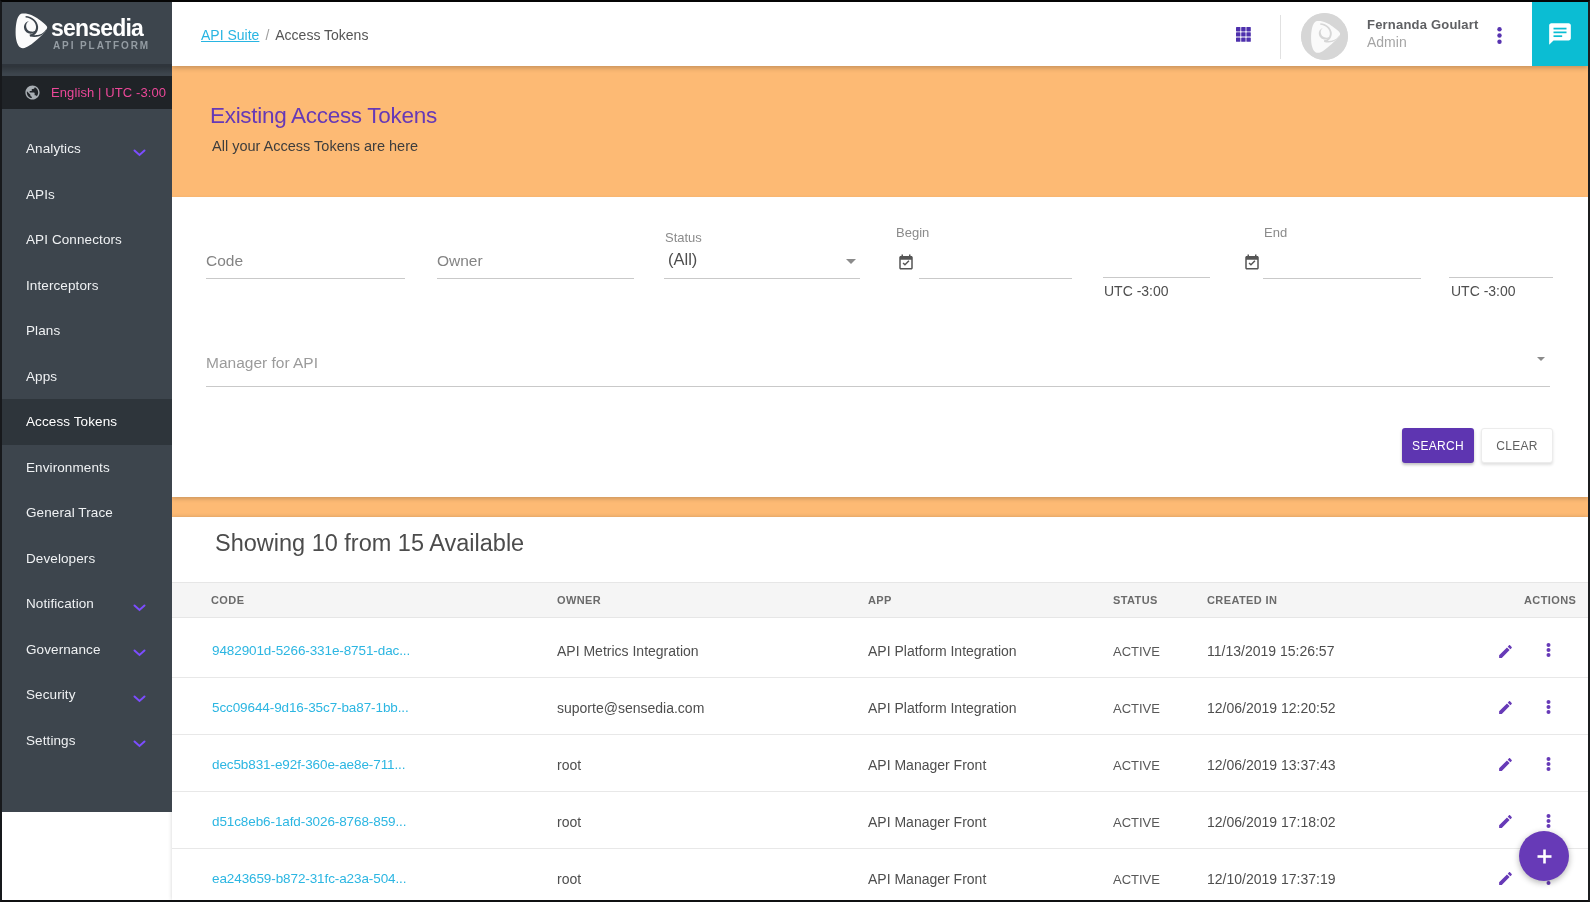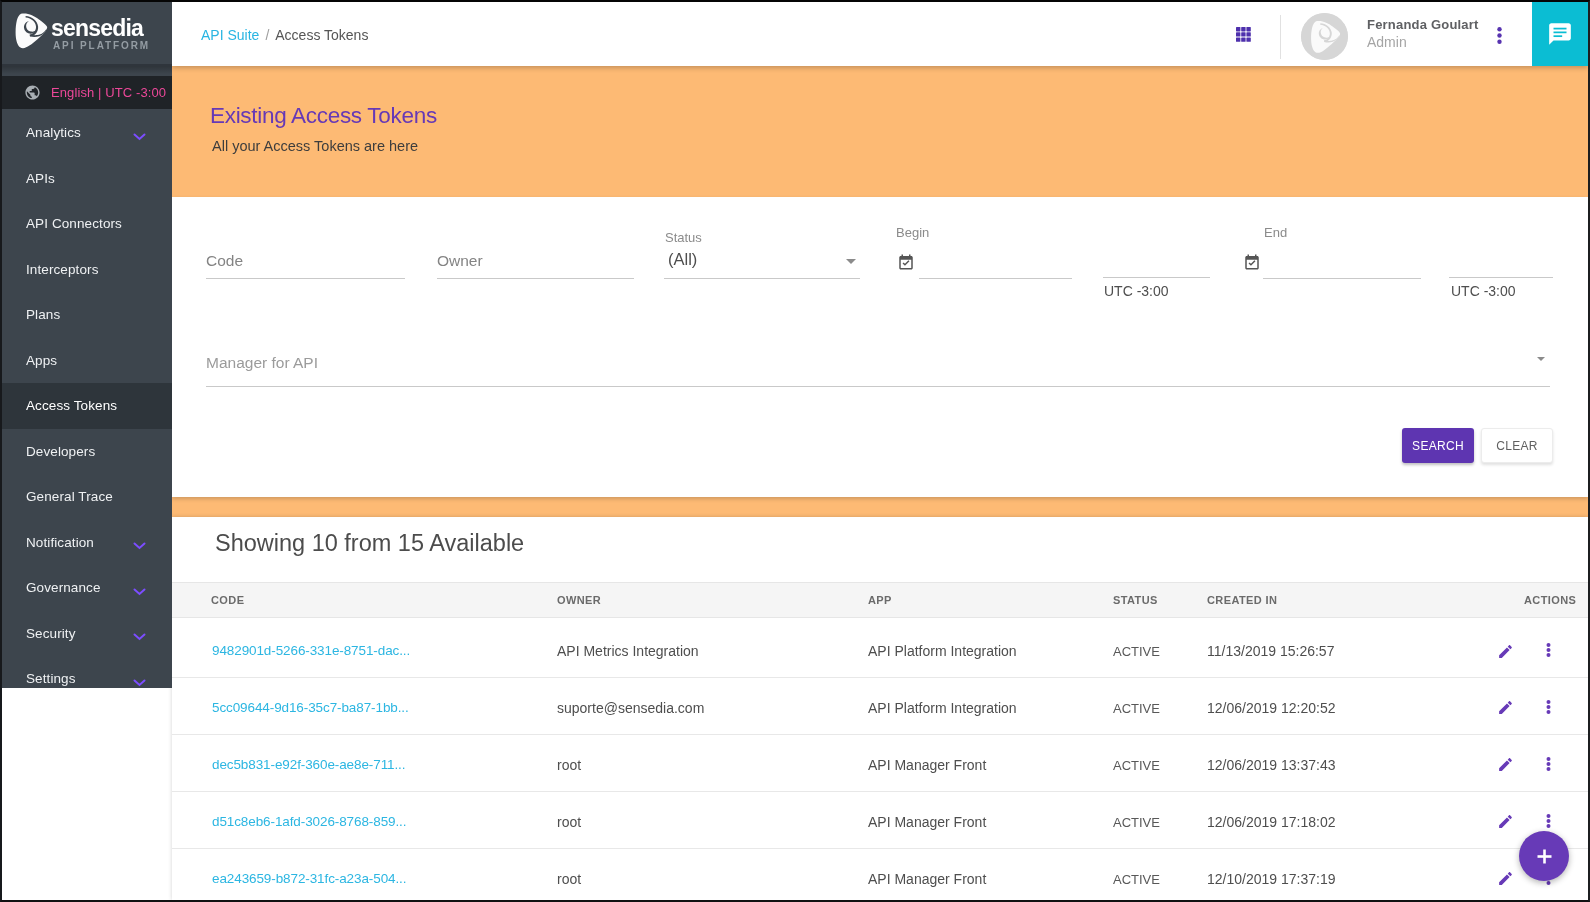--- a/index.html
+++ b/index.html
@@ -1,34 +1,34 @@
 <!DOCTYPE html>
 <html><head>
 <meta charset="utf-8">
 <style>
 * { margin:0; padding:0; box-sizing:border-box; }
 html,body { width:1590px; height:902px; overflow:hidden; }
 body { font-family:"Liberation Sans", sans-serif; position:relative; background:#fff;
   border-top:2px solid #050505; border-left:2px solid #17191c; border-right:2px solid #1c1e20; border-bottom:2px solid #101112; }
 
-#sidebar { position:absolute; left:0; top:0; width:170px; height:686px; background:#3d454d; z-index:30; }
+#sidebar { position:absolute; left:0; top:0; width:170px; height:810px; background:#3d454d; z-index:30; }
 #sepline { position:absolute; left:0; top:62px; width:100%; height:2px; background:rgba(0,0,0,0.22); }
 #sidebar:after { content:""; position:absolute; left:0; top:64px; width:100%; height:8px; background:linear-gradient(rgba(0,0,0,0.25), rgba(0,0,0,0)); }
 #logo { height:64px; padding:11px 0 0 12px; }
 #langbar { margin-top:10px; height:33px; background:#1f2327; display:flex; align-items:center; padding-left:22px; }
 #langbar span { color:#ec4899; font-size:13px; margin-left:10px; letter-spacing:0.1px; }
-#menu { list-style:none; margin-top:1px;text-align:center; }
+#menu { list-style:none; margin-top:17px;text-align:center; }
 #menu li { height:45.5px; display:flex; align-items:center; padding-left:24px; color:#eff1f3; font-size:13.5px; position:relative; letter-spacing:0.1px; }
 #menu li.sel { background:#2e353b; color:#fff; }
 #menu li .chev { position:absolute; left:131px; top:50%; margin-top:-4px; }
 
 #topbar { position:absolute; left:170px; top:0; right:0; height:64px; background:#fff; z-index:20;
   box-shadow:0 2px 5px rgba(0,0,0,0.22); }
 #crumbs { position:absolute; left:29px; top:25px; font-size:14px; color:#555; }
-#crumbs .c1 { color:#29b5e2; }
+#crumbs .c1 { color:#29b5e2;text-decoration:underline; }
 #crumbs .sep { color:#9e9e9e; margin:0 6px; }
 #gridicon { position:absolute; left:1064px; top:25px; }
 #tdivider { position:absolute; left:1108px; top:13px; height:44px; width:1px; background:#e1e1e1; }
 #avatar { position:absolute; left:1129px; top:11px; width:47px; height:47px; border-radius:50%; background:#d8d8d8; overflow:hidden; }
 #uname { position:absolute; left:1195px; top:15px; font-size:13px; font-weight:bold; color:#5f6063; letter-spacing:0.2px; }
 #urole { position:absolute; left:1195px; top:32px; font-size:14px; color:#a5a5a5; }
 #topkebab { position:absolute; left:1325px; top:25px; }
 #chatbtn { position:absolute; right:0; top:0; width:56px; height:64px; background:#0bbdd3; display:flex; align-items:center; justify-content:center; }
 
 #main { position:absolute; left:170px; top:64px; right:0; bottom:0; background:#fdba74; }
@@ -82,22 +82,23 @@
   <ul id="menu">
     <li>Analytics<span class="chev"><svg width="13" height="8" viewBox="0 0 13 8">
             <path d="M1.5 1.5 L6.5 6 L11.5 1.5" fill="none" stroke="#7c4dff" stroke-width="2" stroke-linecap="round"></path>
           </svg></span></li>
     <li>APIs</li>
     <li>API Connectors</li>
     <li>Interceptors</li>
     <li>Plans</li>
     <li>Apps</li>
     <li class="sel">Access Tokens</li>
+    <li>Environments</li>
+    <li>General Trace</li>
     <li>Developers</li>
-    <li>General Trace</li>
     <li>Notification<span class="chev"><svg width="13" height="8" viewBox="0 0 13 8">
             <path d="M1.5 1.5 L6.5 6 L11.5 1.5" fill="none" stroke="#7c4dff" stroke-width="2" stroke-linecap="round"></path>
           </svg></span></li>
     <li>Governance<span class="chev"><svg width="13" height="8" viewBox="0 0 13 8">
             <path d="M1.5 1.5 L6.5 6 L11.5 1.5" fill="none" stroke="#7c4dff" stroke-width="2" stroke-linecap="round"></path>
           </svg></span></li>
     <li>Security<span class="chev"><svg width="13" height="8" viewBox="0 0 13 8">
             <path d="M1.5 1.5 L6.5 6 L11.5 1.5" fill="none" stroke="#7c4dff" stroke-width="2" stroke-linecap="round"></path>
           </svg></span></li>
     <li>Settings<span class="chev"><svg width="13" height="8" viewBox="0 0 13 8">

